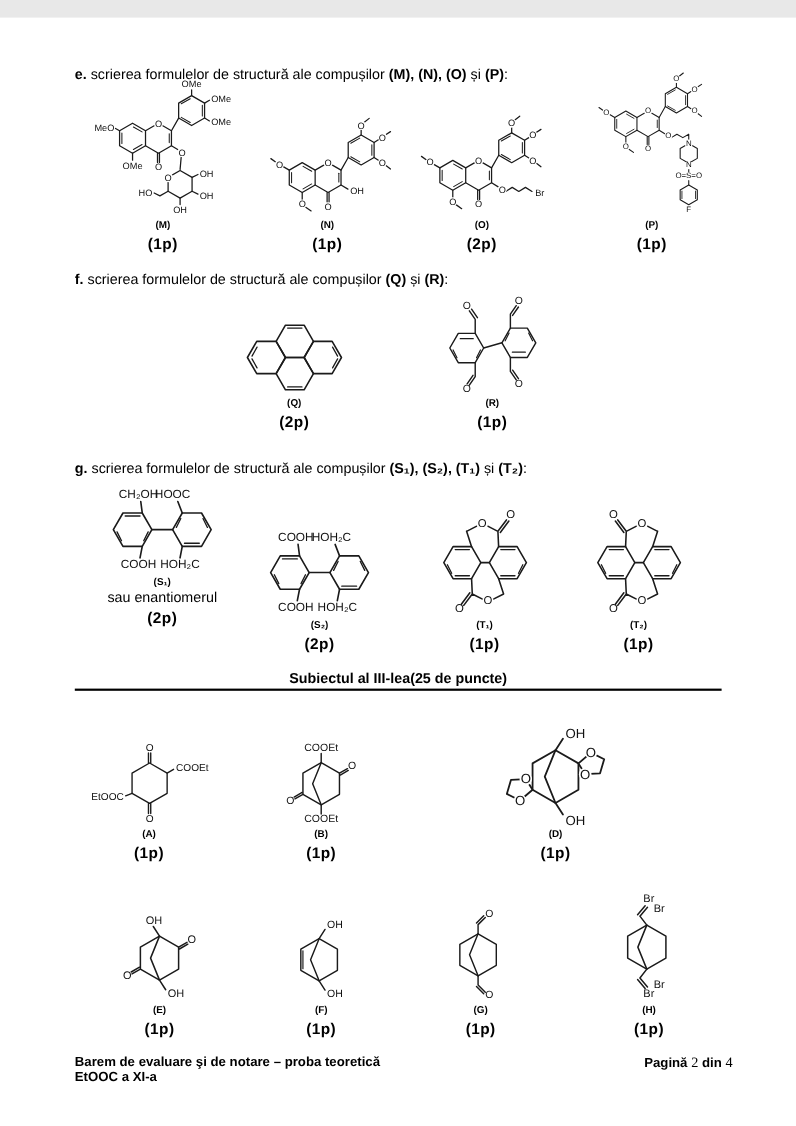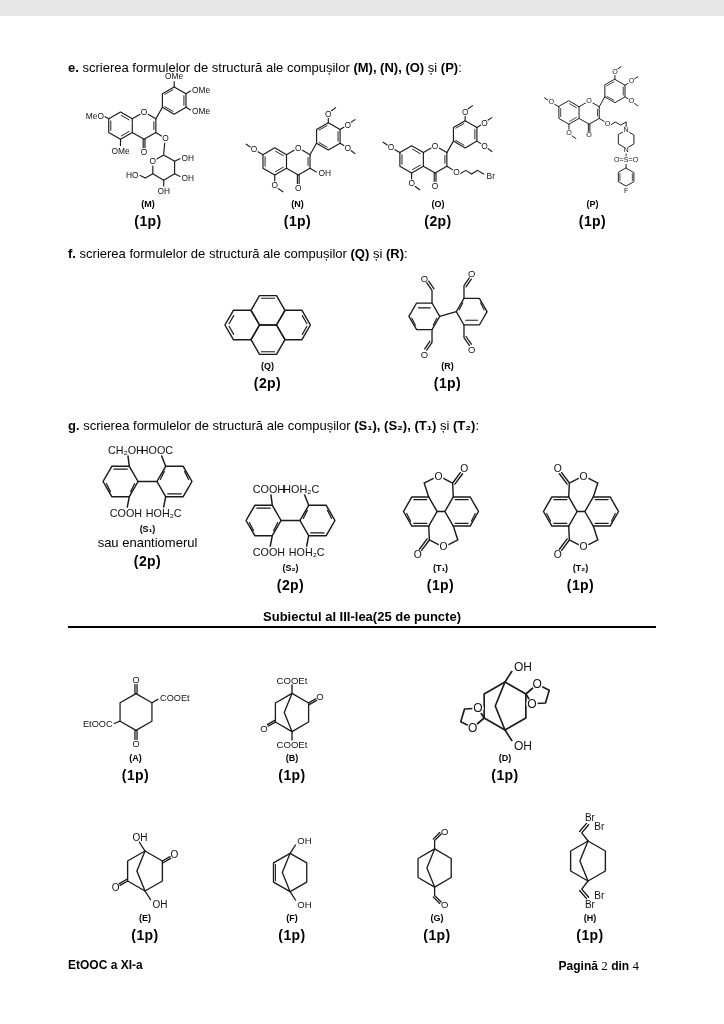--- a/index.html
+++ b/index.html
@@ -8,21 +8,21 @@
   .h{position:absolute;left:68px;font-size:13px;white-space:nowrap;}
   .h .b{font-weight:700;}
   .col{position:absolute;display:flex;flex-direction:column;justify-content:flex-end;align-items:center;}
   .col svg{flex:0 0 auto;margin-bottom:2px;}
   .clabel{font-weight:700;font-size:9px;line-height:11px;}
   .caption{font-size:13px;line-height:15px;}
   .pts{font-weight:700;font-size:14px;line-height:17px;margin-top:3px;letter-spacing:.4px;}
   .rule{position:absolute;left:68px;width:588px;display:flex;justify-content:center;
         border-bottom:2.2px solid #000;font-size:13px;font-weight:700;padding-bottom:2px;}
   .footer{position:absolute;left:68px;font-size:12px;font-weight:700;line-height:14px;}
-  .pagenum{position:absolute;right:85px;font-size:12px;white-space:nowrap;}
+  .pagenum{position:absolute;right:58px;font-size:12px;white-space:nowrap;}
   .pagenum .w{font-weight:700;}
   .pagenum .n{font-family:"Liberation Serif",serif;font-size:13px;font-weight:400;}
   
   svg .bd{fill:none;stroke:#1b1b1b;stroke-width:1.1;stroke-linecap:round;stroke-linejoin:round;}
   svg .tk{fill:none;stroke:#1b1b1b;stroke-width:.9;stroke-linecap:round;}
   svg .halo{fill:#fff;stroke:none;}
   svg text{font-family:"Liberation Sans",sans-serif;font-size:8px;fill:#111;
            text-anchor:middle;dominant-baseline:central;}
   svg text.s{text-anchor:start;} svg text.e{text-anchor:end;}
 </style>
@@ -397,20 +397,21 @@
       <text x="1.5" y="-34.5">Br</text>
       <text class="s" x="5" y="-27.5">Br</text>
       <text class="s" x="5" y="27.5">Br</text>
       <text x="1.5" y="34.5">Br</text>
     </svg>
     <div class="clabel">(H)</div>
     <div class="pts">(1p)</div>
   </div>
 
   <div class="footer" style="top:942px">
+    <div>Barem de evaluare şi de notare – proba teoretică</div>
     <div>EtOOC a XI-a</div>
   </div>
   <div class="pagenum" style="top:942px">
     <span class="w">Pagină</span>
     <span class="n">2</span>
     <span class="w">din</span>
     <span class="n">4</span>
   </div>
 
 </div>

